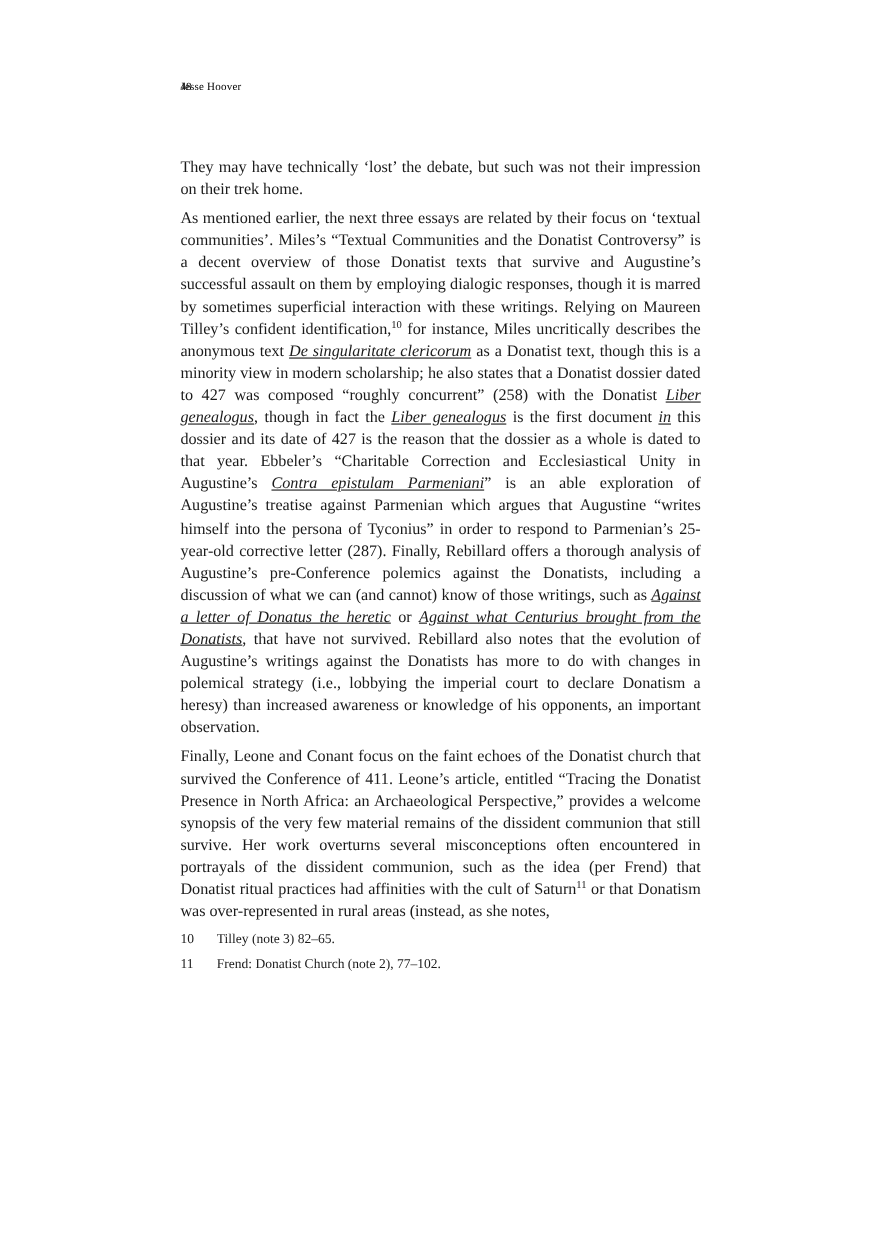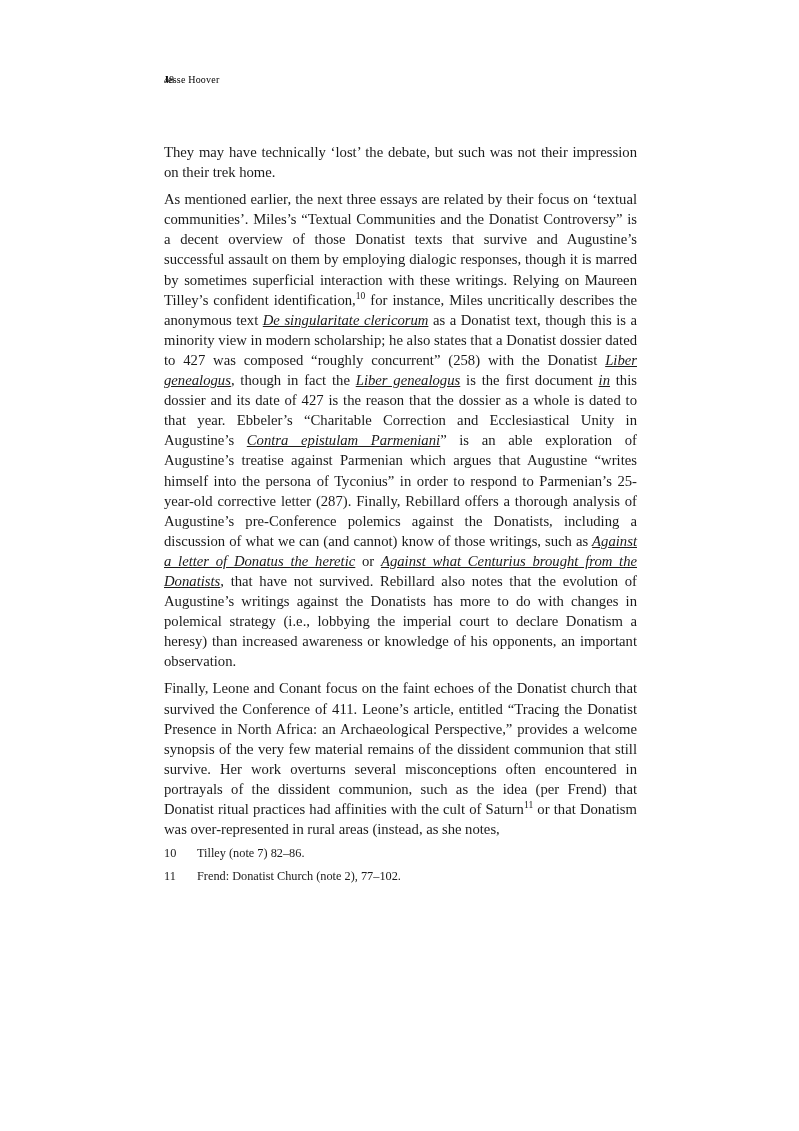--- a/index.html
+++ b/index.html
@@ -107,21 +107,21 @@
 
   <div class="textblock">
     <p class="para">They may have technically ‘lost’ the debate, but such was not their impression on their trek home.</p>
     <p class="para">As mentioned earlier, the next three essays are related by their focus on ‘textual communities’. Miles’s “Textual Communities and the Donatist Controversy” is a decent overview of those Donatist texts that survive and Augustine’s successful assault on them by employing dialogic responses, though it is marred by sometimes superficial interaction with these writings. Relying on Maureen Tilley’s confident identification,<sup>10</sup> for instance, Miles uncritically describes the anonymous text <i>De singularitate clericorum</i> as a Donatist text, though this is a minority view in modern scholarship; he also states that a Donatist dossier dated to 427 was composed “roughly concurrent” (258) with the Donatist <i>Liber genealogus</i>, though in fact the <i>Liber genealogus</i> is the first document <i>in</i> this dossier and its date of 427 is the reason that the dossier as a whole is dated to that year. Ebbeler’s “Charitable Correction and Ecclesiastical Unity in Augustine’s <i>Contra epistulam Parmeniani</i>” is an able exploration of Augustine’s treatise against Parmenian which argues that Augustine “writes himself into the persona of Tyconius” in order to respond to Parmenian’s 25-year-old corrective letter (287). Finally, Rebillard offers a thorough analysis of Augustine’s pre-Conference polemics against the Donatists, including a discussion of what we can (and cannot) know of those writings, such as <i>Against a letter of Donatus the heretic</i> or <i>Against what Centurius brought from the Donatists</i>, that have not survived. Rebillard also notes that the evolution of Augustine’s writings against the Donatists has more to do with changes in polemical strategy (i.e., lobbying the imperial court to declare Donatism a heresy) than increased awareness or knowledge of his opponents, an important observation.</p>
     <p class="para">Finally, Leone and Conant focus on the faint echoes of the Donatist church that survived the Conference of 411. Leone’s article, entitled “Tracing the Donatist Presence in North Africa: an Archaeological Perspective,” provides a welcome synopsis of the very few material remains of the dissident communion that still survive. Her work overturns several misconceptions often encountered in portrayals of the dissident communion, such as the idea (per Frend) that Donatist ritual practices had affinities with the cult of Saturn<sup>11</sup> or that Donatism was over-represented in rural areas (instead, as she notes,</p>
   </div>
 
   <div class="footnotes">
     <div class="footnote">
       <span class="fn-num">10</span>
-      <span class="fn-text">Tilley (note 7) 82–86.</span>
+      <span class="fn-text">Tilley (note 3) 82–65.</span>
     </div>
     <div class="footnote">
       <span class="fn-num">11</span>
       <span class="fn-text">Frend: Donatist Church (note 2), 77–102.</span>
     </div>
   </div>
 
 </div>
 
 </body></html>

